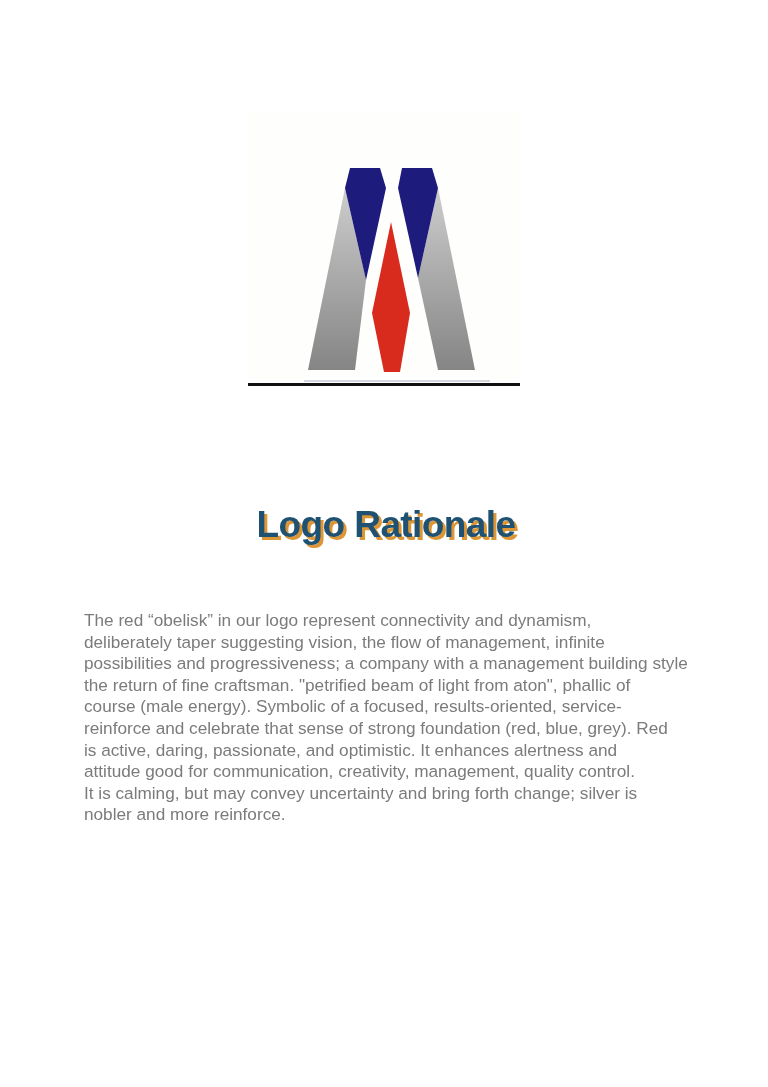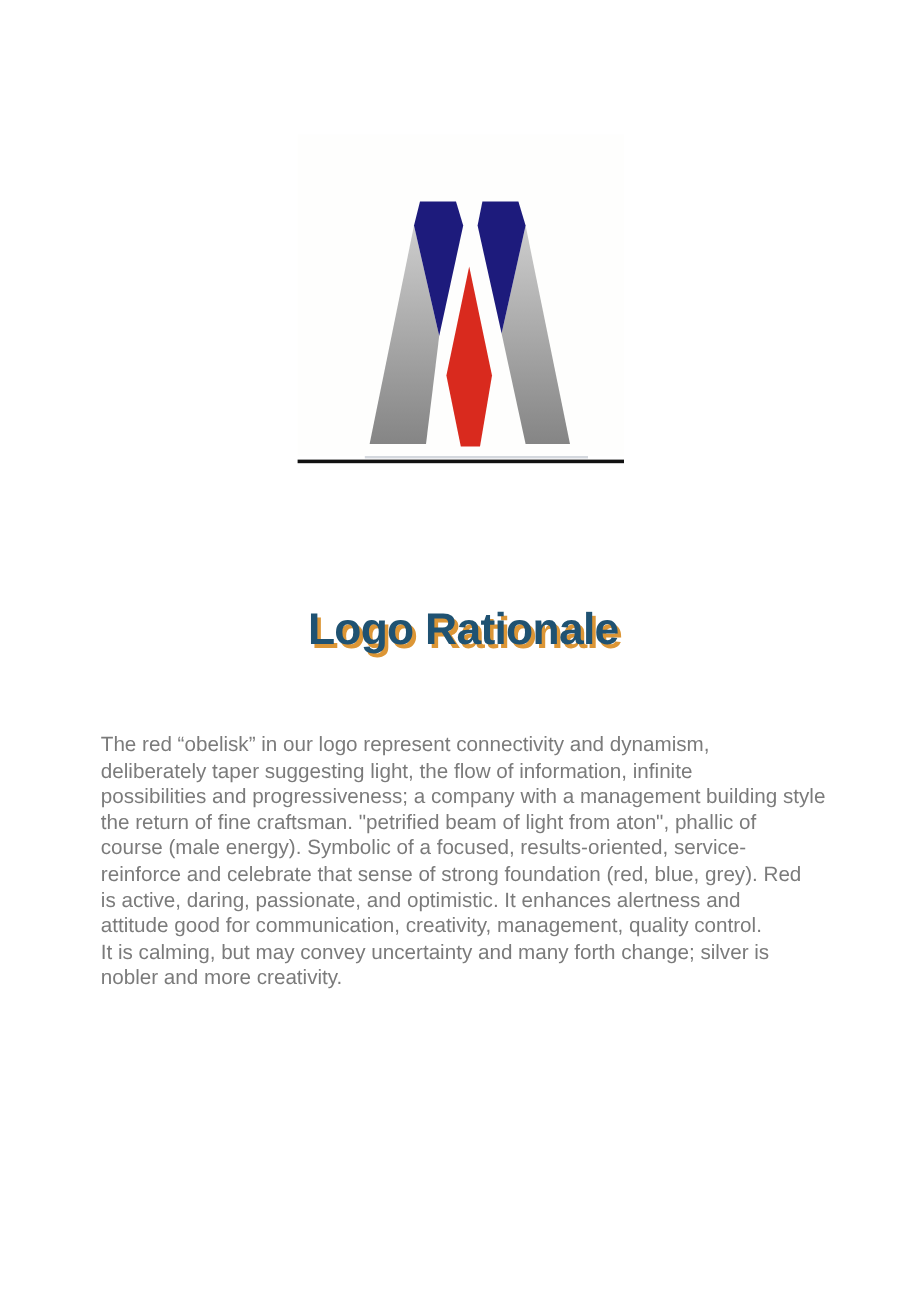--- a/index.html
+++ b/index.html
@@ -98,22 +98,22 @@
   <polygon points="391,222 410,313 400,372 384,372 372,313" fill="#d92a1e"></polygon>
 </svg>
 
 <div class="logo-rule-shadow"></div>
 <div class="logo-rule"></div>
 
 <h1 class="title" style="margin:0;color:#1f5272;">Logo Rationale</h1>
 
 <div class="body-text">
   <span class="body-line">The red “obelisk” in our logo represent connectivity and dynamism,</span>
-  <span class="body-line">deliberately taper suggesting light, the flow of information, infinite</span>
+  <span class="body-line">deliberately taper suggesting vision, the flow of management, infinite</span>
   <span class="body-line">possibilities and progressiveness; a company with a management building style</span>
   <span class="body-line">the return of fine craftsman. "petrified beam of light from aton", phallic of</span>
   <span class="body-line">course (male energy). Symbolic of a focused, results-oriented, service-</span>
   <span class="body-line">reinforce and celebrate that sense of strong foundation (red, blue, grey). Red</span>
   <span class="body-line">is active, daring, passionate, and optimistic. It enhances alertness and</span>
   <span class="body-line">attitude good for communication, creativity, management, quality control.</span>
-  <span class="body-line">It is calming, but may convey uncertainty and many forth change; silver is</span>
-  <span class="body-line">nobler and more creativity.</span>
+  <span class="body-line">It is calming, but may convey uncertainty and bring forth change; silver is</span>
+  <span class="body-line">nobler and more reinforce.</span>
 </div>
 
 </body></html>

